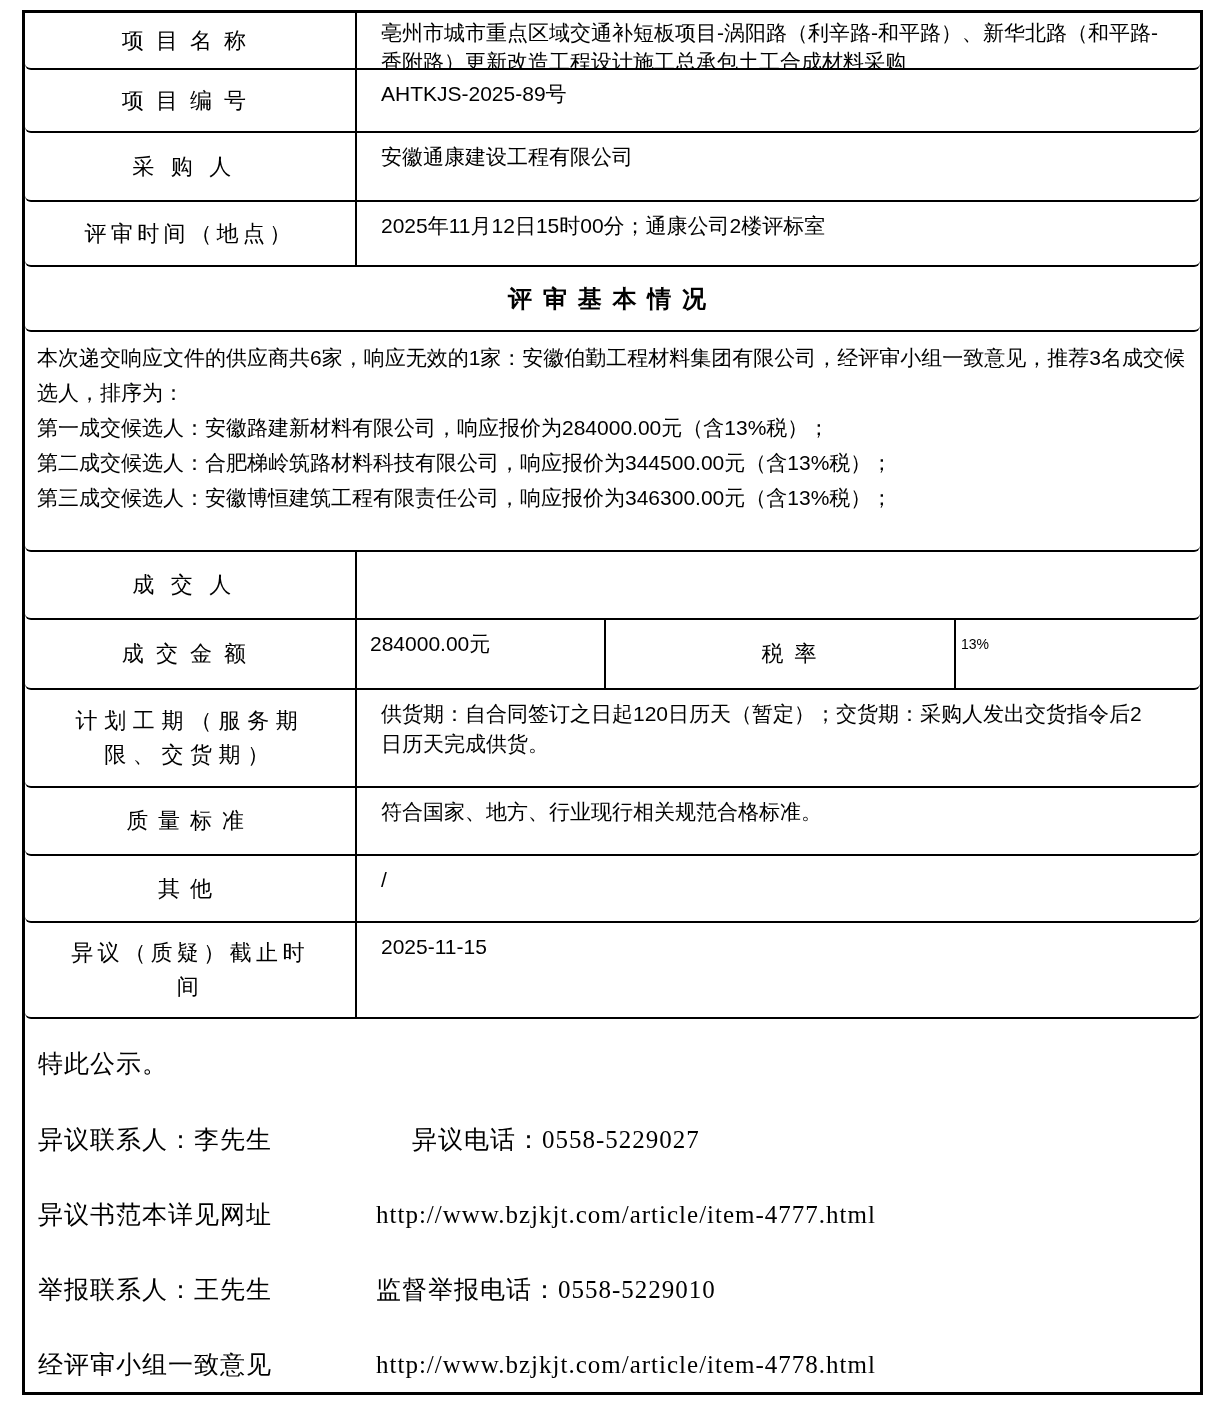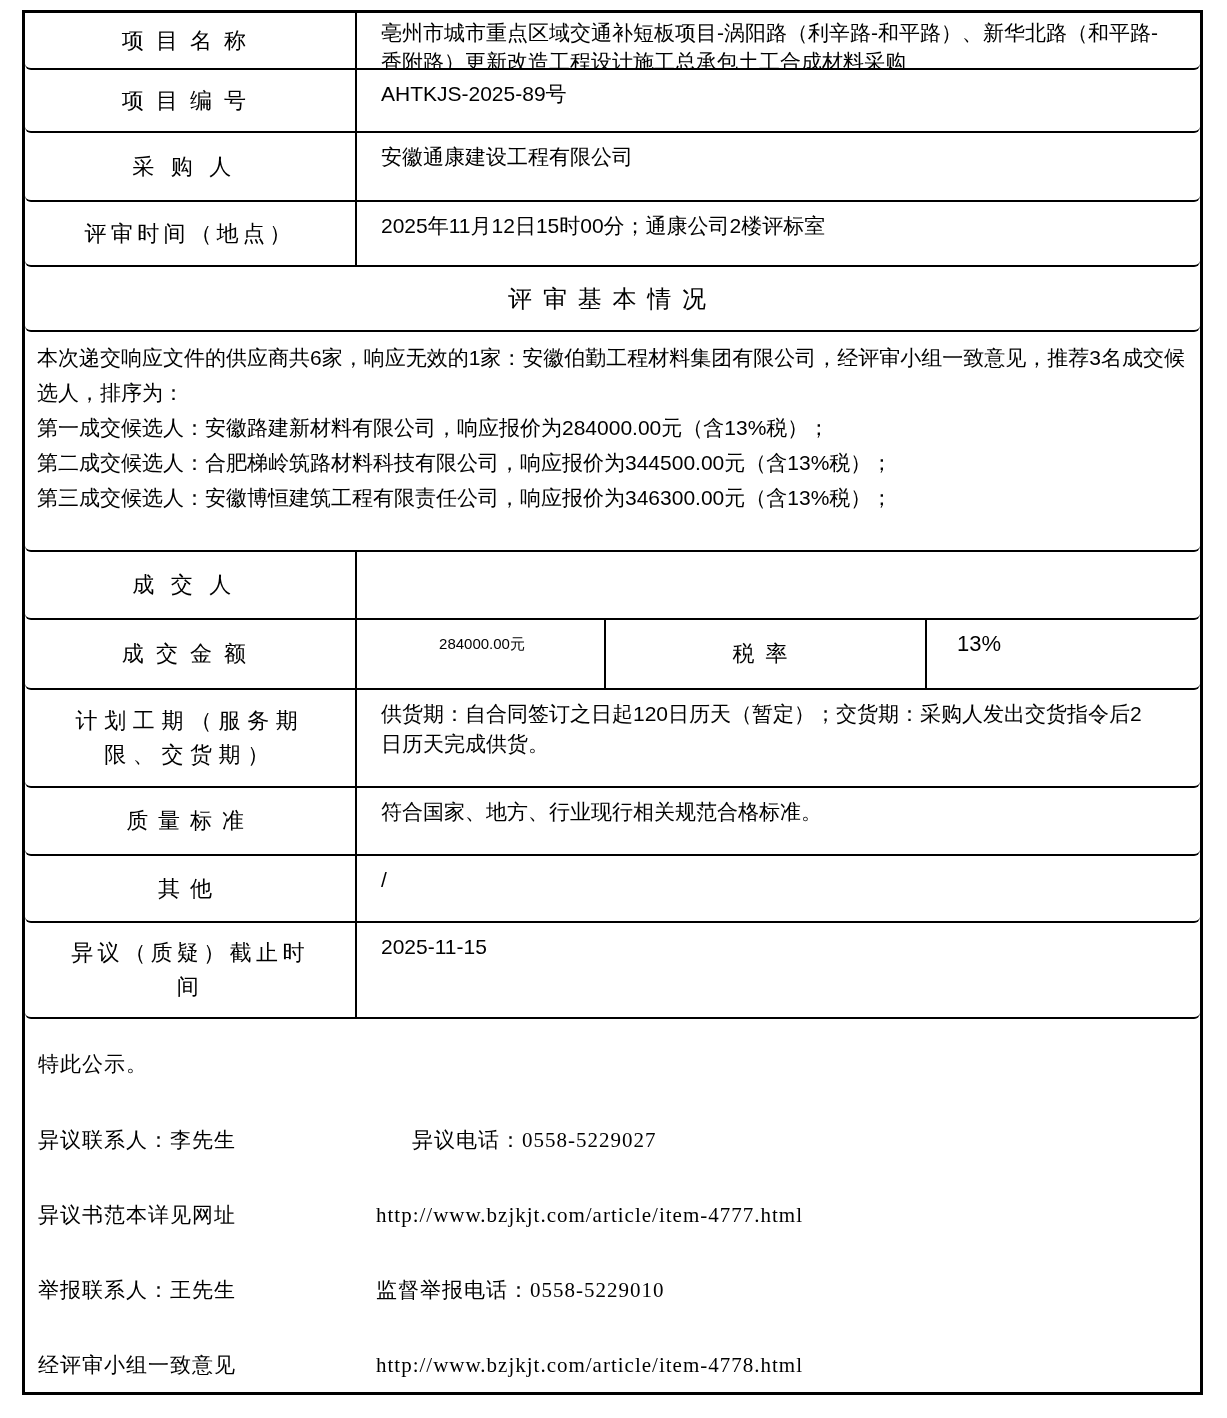--- a/index.html
+++ b/index.html
@@ -37,39 +37,39 @@
     padding:9px 30px 0 24px;font-size:21px;line-height:30px;
     text-align:left;
   }
   .r1 .val{padding-top:5px;line-height:29px;}
   .w-schedule{display:block;max-width:770px;}
 
   .hdr-row{align-items:center;justify-content:center;}
   .hdr{
     width:100%;text-align:center;
     font-family:"Liberation Serif","DejaVu Serif",serif;
-    font-size:24px;letter-spacing:0.45em;
+    font-size:24px;letter-spacing:0.45em;font-weight:bold;
   }
 
   .review{
     flex:1 1 auto;box-sizing:border-box;
     padding:8px 12px 0 12px;font-size:21px;line-height:35px;
   }
 
   .amt-val{flex:none;width:249px;border-right:2px solid #000;box-sizing:border-box;
-    padding:9px 10px 0 13px;font-size:15px;line-height:30px;text-align:center;}
+    padding:9px 10px 0 13px;font-size:21px;line-height:30px;}
   .tax-lbl{flex:none;width:321px;border-right:2px solid #000;box-sizing:border-box;
     display:flex;align-items:center;justify-content:center;
-    font-family:"Liberation Serif","DejaVu Serif",serif;font-size:22px;letter-spacing:0.5em;}
-  .tax-val{flex:1 1 auto;padding:9px 10px 0 30px;font-size:22px;line-height:30px;box-sizing:border-box;}
+    font-family:"Liberation Serif","DejaVu Serif",serif;font-size:22px;letter-spacing:0.5em;margin-left:29px;}
+  .tax-val{flex:1 1 auto;padding:9px 10px 0 5px;font-size:14px;line-height:30px;box-sizing:border-box;}
 
   .foot{
     box-sizing:border-box;padding:30px 20px 0 13px;
     font-family:"Liberation Serif","DejaVu Serif",serif;
-    font-size:21px;letter-spacing:1px;
+    font-size:25px;letter-spacing:1px;
   }
   .notice{margin-bottom:46px;line-height:30px;}
   .fline{display:flex;margin-bottom:45px;line-height:30px;white-space:nowrap;}
   .fleft{flex:none;display:inline-block;width:338px;}
   .fl-0 .fleft{width:374px;}
   .fright{flex:none;display:inline-block;}
 </style>
 </head>
 <body>
 

